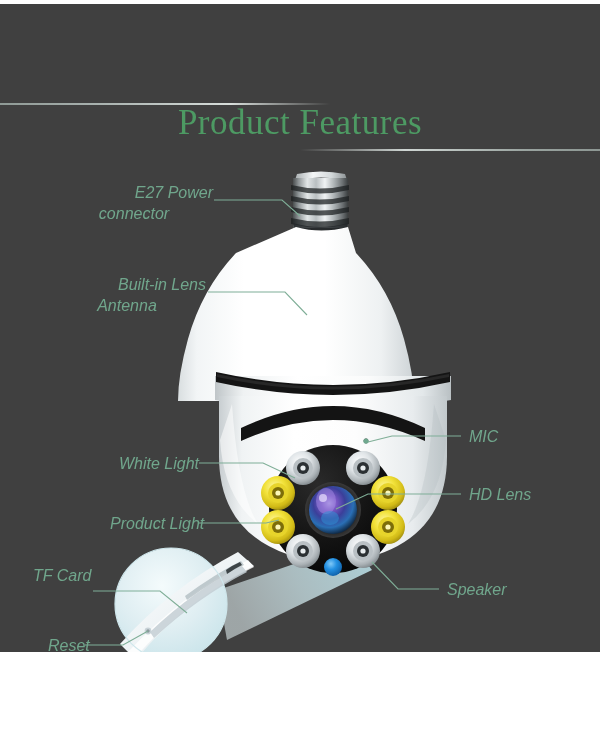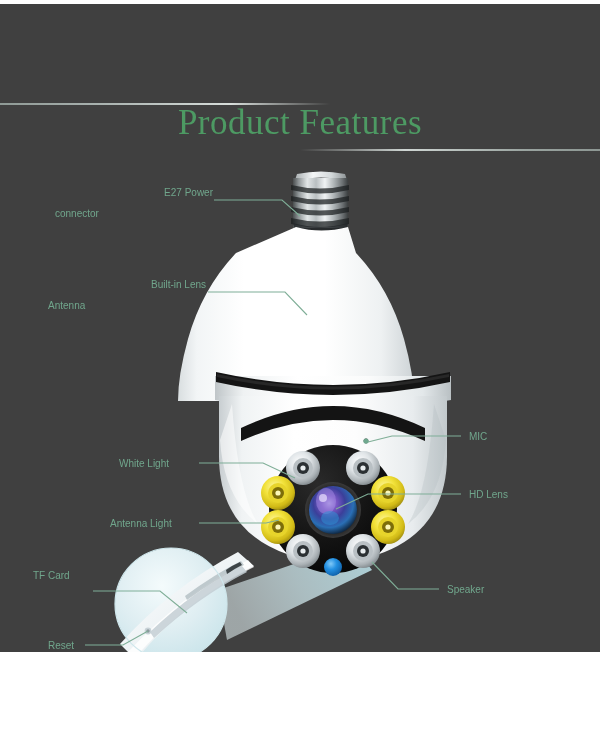--- a/index.html
+++ b/index.html
@@ -58,27 +58,28 @@
     left: 0;
     top: 0;
     width: 600px;
     height: 750px;
   }
 
   
   .label {
     position: absolute;
     color: #70a68c;
-    font-size: 10px;
+    font-size: 16px;
     line-height: 19px;
     white-space: nowrap;
+    font-style: italic;
   }
   .label.two-line { line-height: 21px; }
   .label .l1 { display: block; }
-  .label .l2 { display: block; text-align: left; }
+  .label .l2 { display: block; text-align: center; }
   .label.r-align { text-align: right; }
 </style>
 </head>
 <body>
 
 <div id="page">
 
   <div class="rule rule-left"></div>
   <div class="rule rule-right"></div>
 
@@ -354,21 +355,21 @@
   <div class="label two-line r-align" style="left:48px; top:270px; width:158px;">
     <span class="l1">Built-in Lens</span>
     <span class="l2">Antenna</span>
   </div>
 
   <div class="label" style="left:119px; top:450px;">
     <span class="l1">White Light</span>
   </div>
 
   <div class="label" style="left:110px; top:510px;">
-    <span class="l1">Antenna Light</span>
+    <span class="l1">Product Light</span>
   </div>
 
   <div class="label" style="left:33px; top:562px;">
     <span class="l1">TF Card</span>
   </div>
 
   <div class="label" style="left:48px; top:632px;">
     <span class="l1">Reset</span>
   </div>
 

